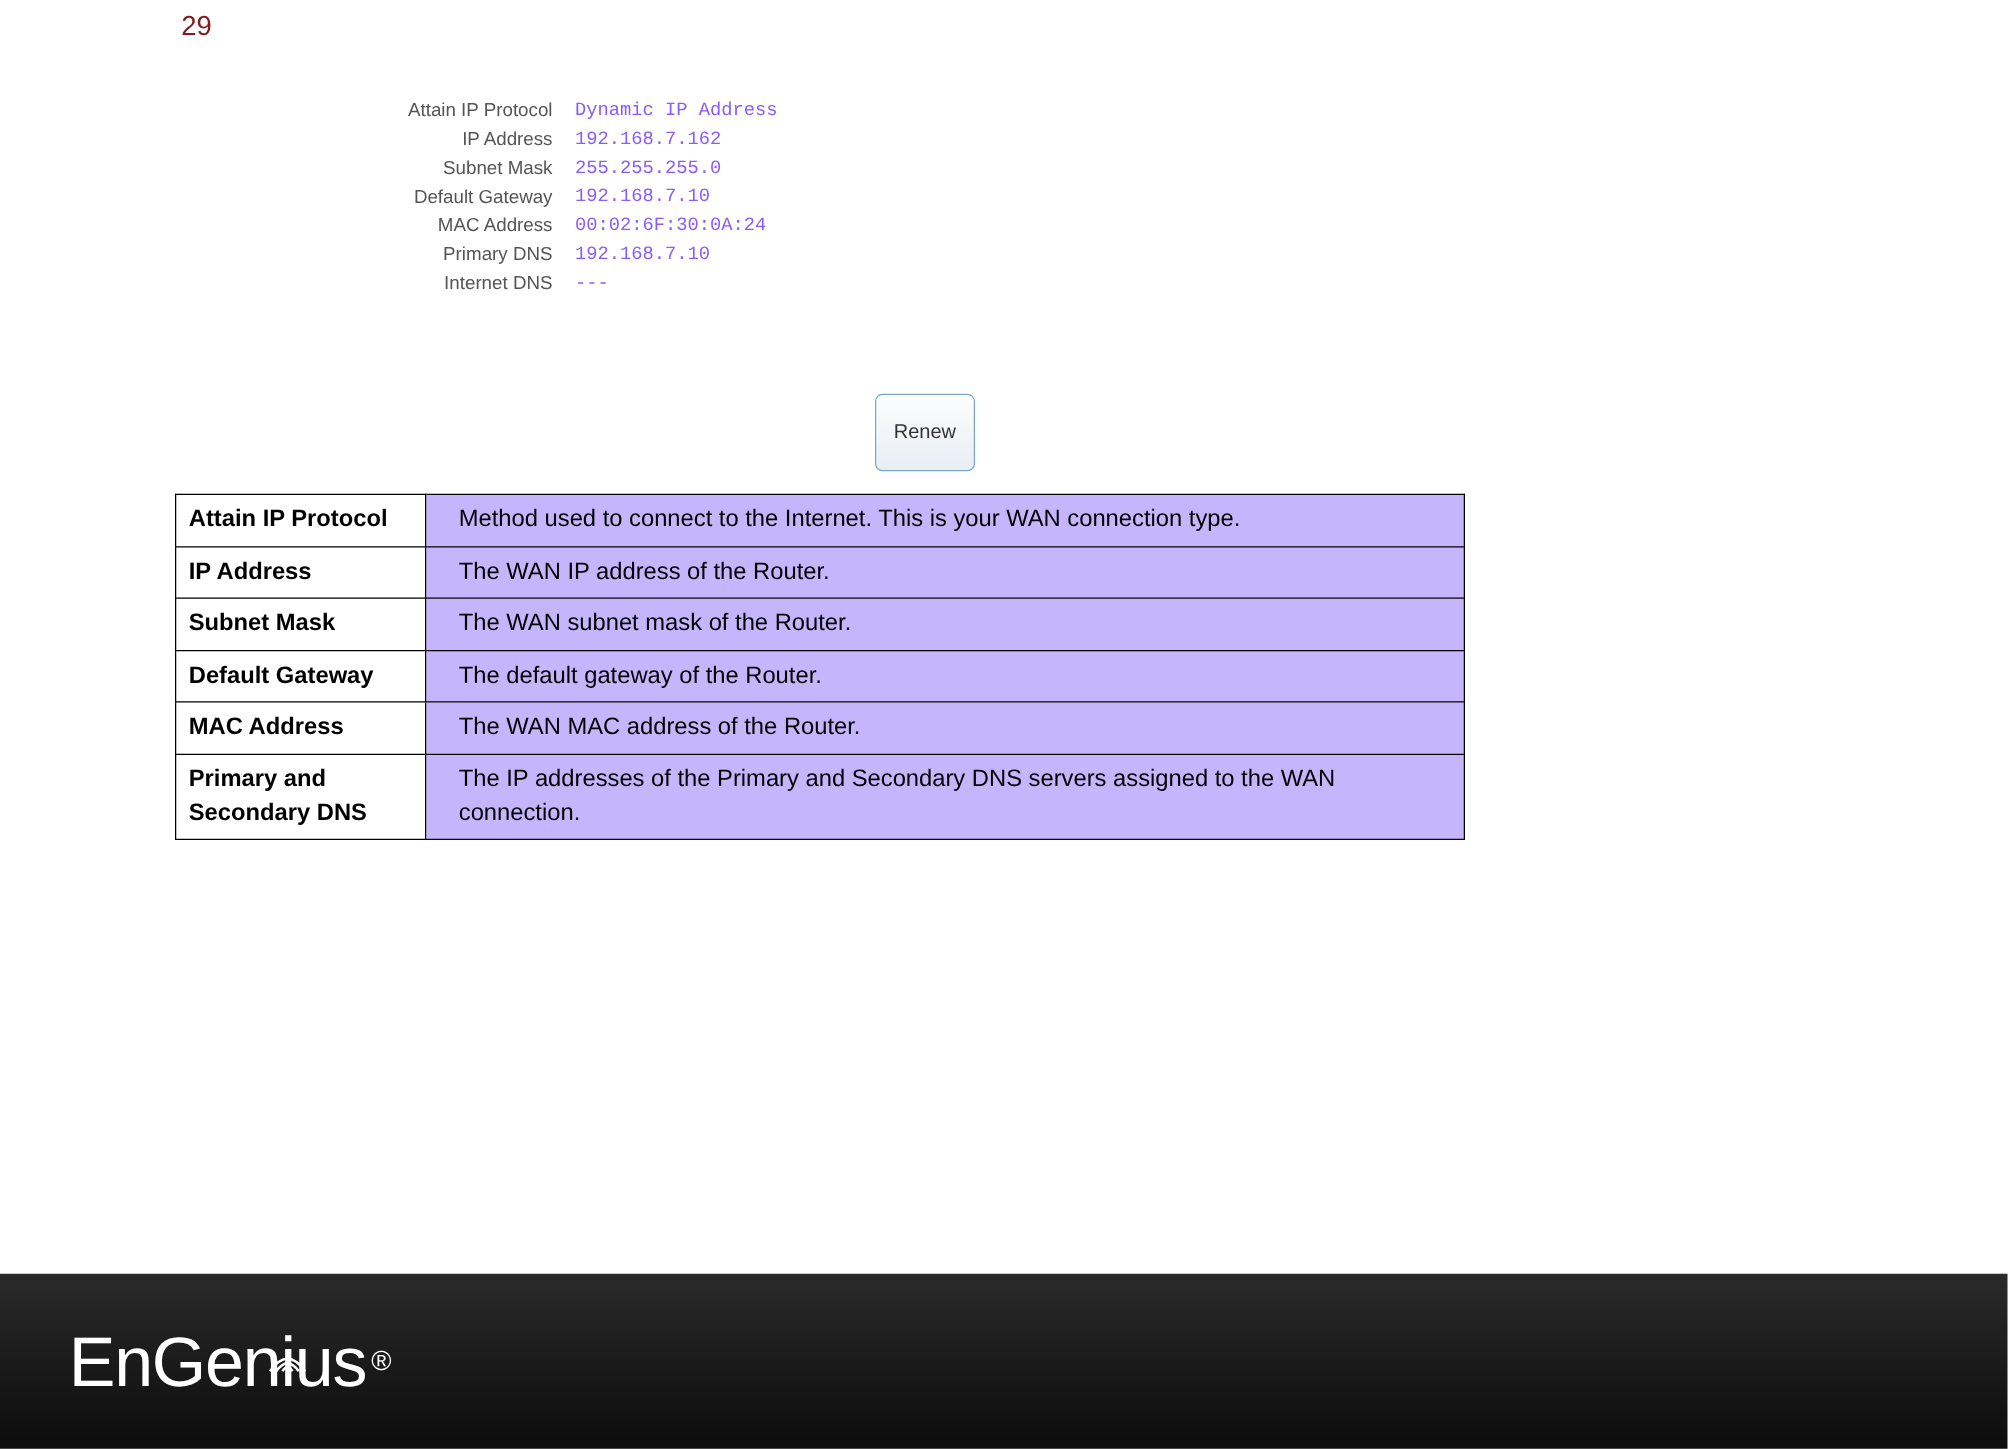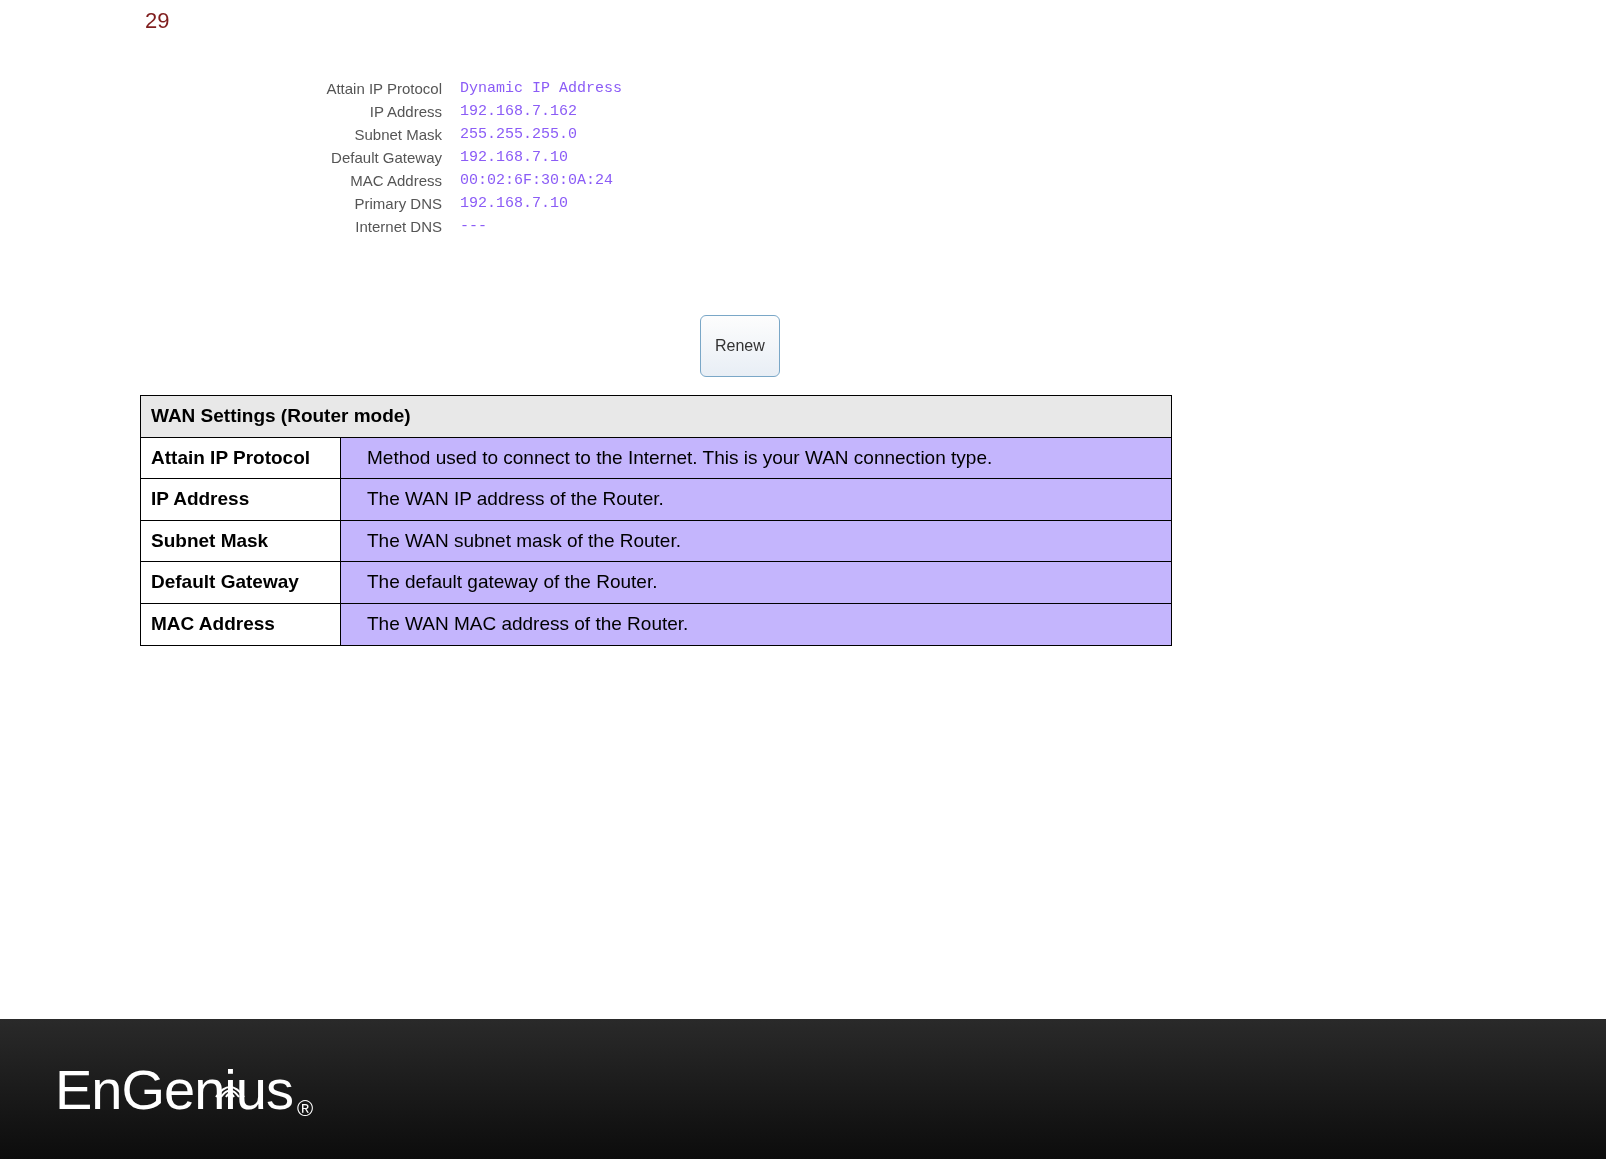--- a/index.html
+++ b/index.html
@@ -113,21 +113,21 @@
     .logo {
       color: #fff;
       position: relative;
     }
     .logo-text {
       font-family: "Segoe UI", Arial, sans-serif;
       font-size: 56px;
       letter-spacing: -1px;
       font-weight: 400;
       display: inline-flex;
-      align-items: flex-end;
+      align-items: center;
     }
     .logo-text .reg {
       font-size: 22px;
       vertical-align: super;
       margin-left: 4px;
     }
     .logo-i-wrap {
       position: relative;
       display: inline-block;
     }
@@ -181,42 +181,43 @@
     </div>
   </div>
 </div>
 
 <div class="renew-container">
   <span class="renew-btn">Renew</span>
 </div>
 
 <table class="desc-table">
   <tbody>
-      <tr class="header-row">
-    <th colspan="2">WAN Settings (Router mode)</th>
-  </tr>
   <tr>
     <td class="term-cell">Attain IP Protocol</td>
     <td class="def-cell">Method used to connect to the Internet. This is your WAN connection type.</td>
   </tr>
   <tr>
     <td class="term-cell">IP Address</td>
     <td class="def-cell">The WAN IP address of the Router.</td>
   </tr>
   <tr>
     <td class="term-cell">Subnet Mask</td>
     <td class="def-cell">The WAN subnet mask of the Router.</td>
   </tr>
   <tr>
     <td class="term-cell">Default Gateway</td>
     <td class="def-cell">The default gateway of the Router.</td>
   </tr>
   <tr>
     <td class="term-cell">MAC Address</td>
     <td class="def-cell">The WAN MAC address of the Router.</td>
+  </tr>
+  <tr>
+    <td class="term-cell">Primary and Secondary DNS</td>
+    <td class="def-cell">The IP addresses of the Primary and Secondary DNS servers assigned to the WAN connection.</td>
   </tr>
 </tbody>
   </table>
 
 <div class="footer-bar">
   <div class="logo">
     <span class="logo-text">
       <span>EnGen</span>
         <span class="logo-i-wrap">
         <span class="logo-wave">

